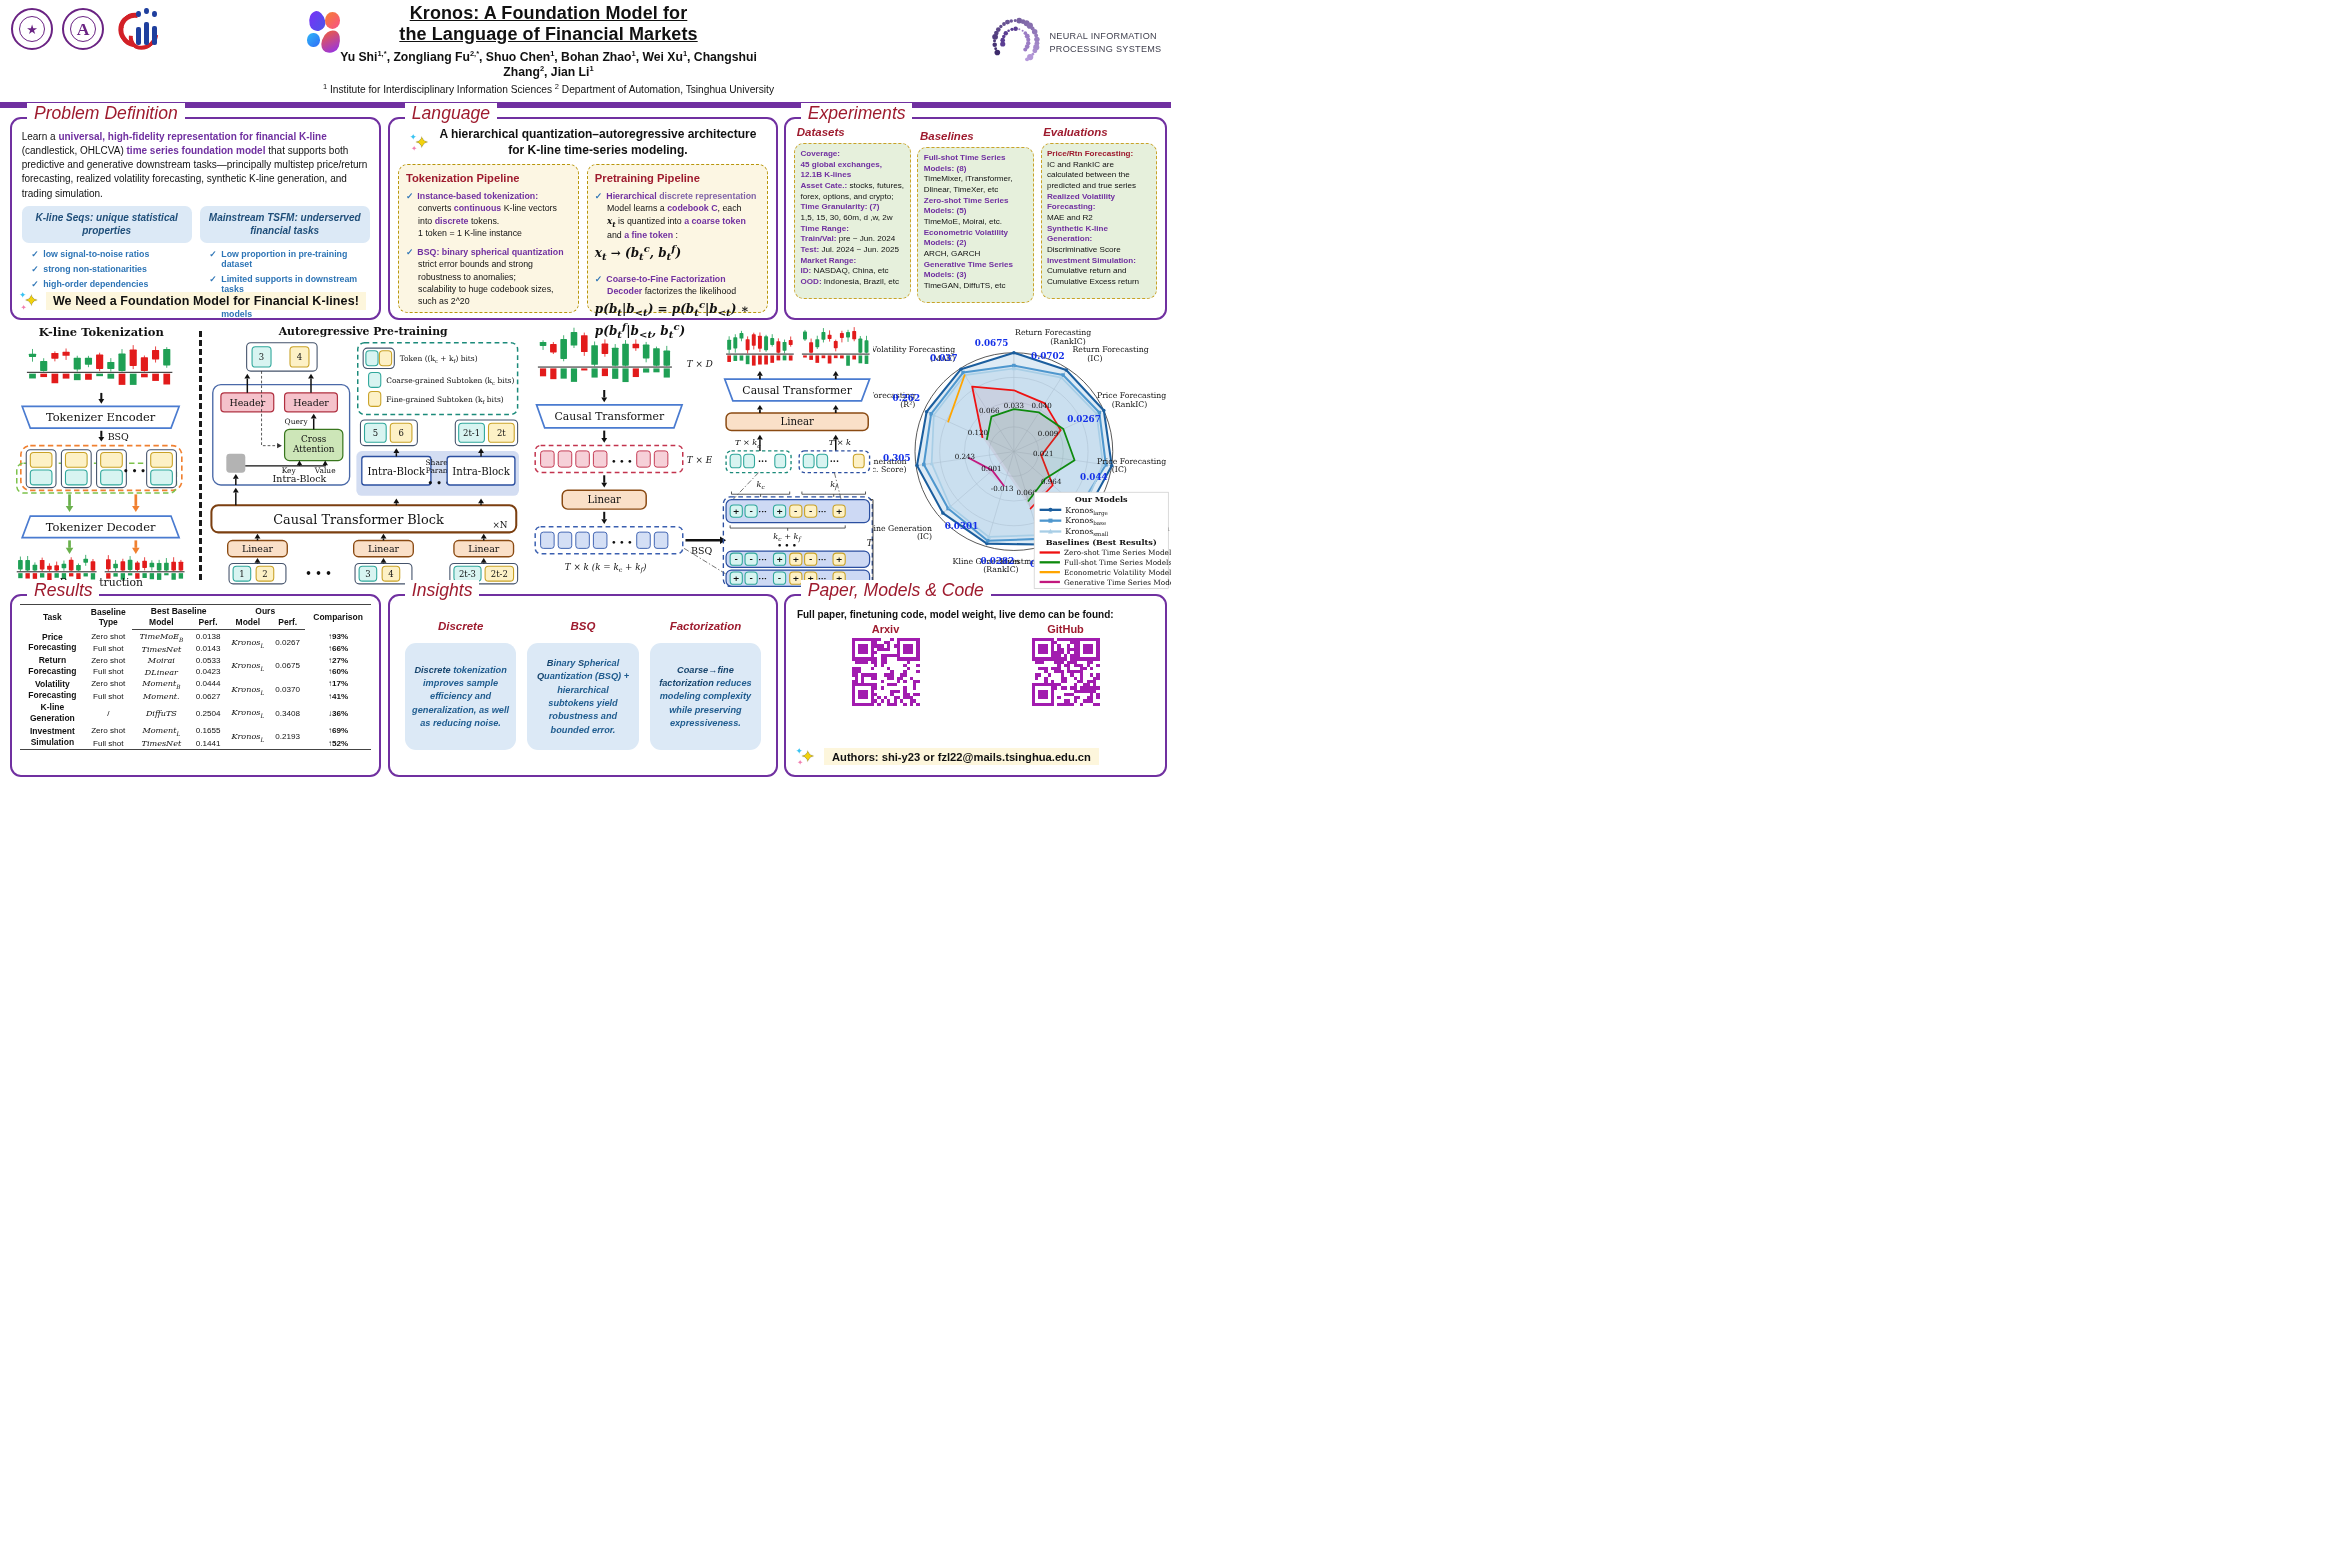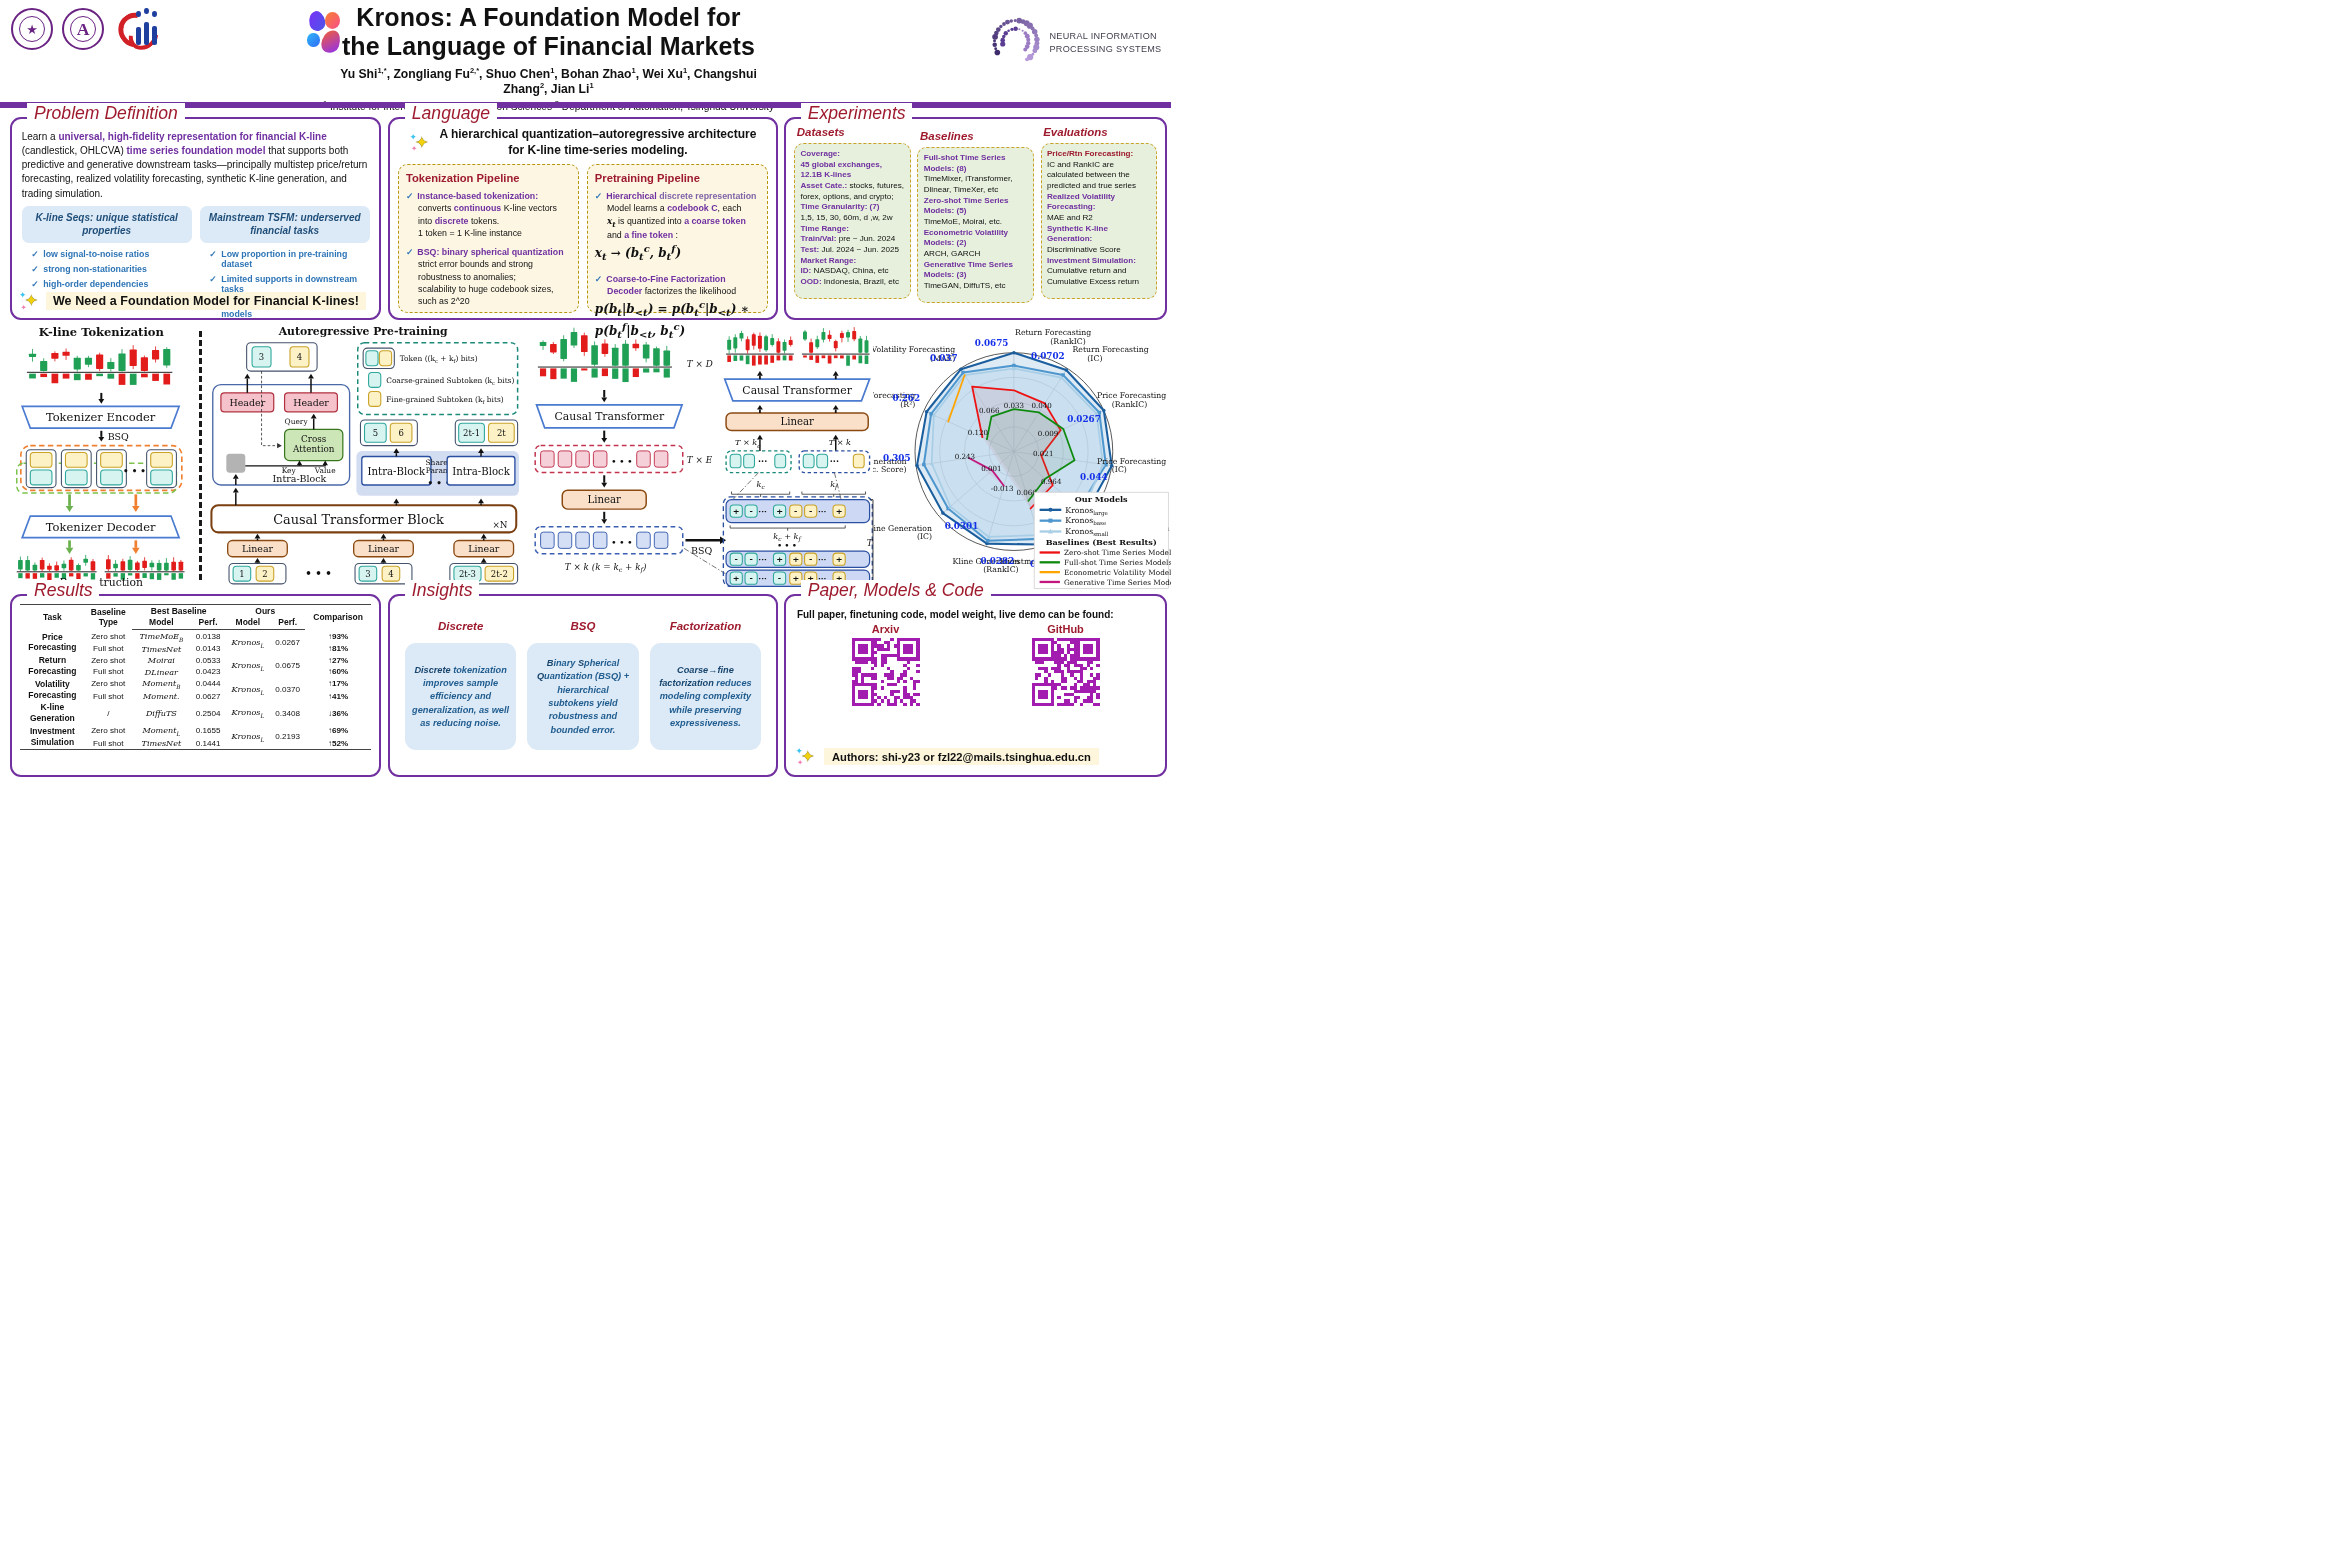--- a/index.html
+++ b/index.html
@@ -27,21 +27,21 @@
   .iiis .dot{position:absolute;width:4.7px;height:6.1px;background:#1F3F9E;border-radius:50%;}
   .kronos-logo{position:absolute;left:306px;top:11px;width:39px;height:43px;}
   .kronos-logo i{position:absolute;display:block;}
   .kb1{left:2.7px;top:0;width:16.3px;height:20.3px;background:linear-gradient(135deg,#7B2FF7,#4A57E8);
        border-radius:55% 45% 50% 50%/60% 60% 40% 40%;transform:rotate(-14deg);}
   .kb2{left:19px;top:1.4px;width:15px;height:16.3px;background:linear-gradient(135deg,#F7802F,#F74F8B);border-radius:50%;}
   .kb3{left:1.4px;top:22px;width:12.2px;height:13.6px;background:linear-gradient(135deg,#2FB7F7,#2F6BF7);border-radius:50%;}
   .kb4{left:16.3px;top:19px;width:17.6px;height:23px;background:linear-gradient(135deg,#F7602F,#8B2FF7);
        border-radius:55% 45% 60% 40%/55% 60% 40% 45%;transform:rotate(18deg);}
   .title-block{position:absolute;left:318px;top:2.7px;width:461px;text-align:center;}
-  .ptitle{font-size:25px;font-weight:800;letter-spacing:0.1px;line-height:1.18;}
+  .ptitle{font-size:18px;font-weight:800;letter-spacing:0.1px;line-height:1.18;text-decoration:underline;}
   .authors{margin-top:4.1px;font-size:12.2px;font-weight:600;}
   .authors sup,.affil sup{font-size:7.5px;}
   .affil{margin-top:2.7px;font-size:10.2px;}
   .neurips{position:absolute;right:9.5px;top:12.2px;display:flex;align-items:center;gap:2.7px;}
   .ntext{font-size:9.1px;letter-spacing:0.3px;color:#41414F;line-height:1.4;font-weight:500;}
   .hbar{position:absolute;top:102px;left:0;width:1171px;height:6.1px;background:var(--purple);}
   
   .pbox{position:absolute;border:2.4px solid var(--purple);border-radius:11px;background:#fff;}
   .sec-title{position:absolute;top:-16.3px;left:15px;background:#fff;padding:0 6.8px;font-style:italic;
              font-weight:normal;font-size:17.6px;color:var(--red);white-space:nowrap;}
@@ -1034,21 +1034,21 @@
             <td class="td-mod">TimeMoE<sub>B</sub></td>
             <td>0.0138</td>
             <td rowspan="2" class="td-mod">Kronos<sub>L</sub></td>
             <td rowspan="2">0.0267</td>
             <td class="td-comp">↑93%</td>
           </tr>
           <tr>
             <td class="td-type">Full shot</td>
             <td class="td-mod">TimesNet</td>
             <td>0.0143</td>
-            <td class="td-comp">↑81%</td>
+            <td class="td-comp">↑66%</td>
           </tr>
           <tr>
             <td rowspan="2" class="td-task">Return<br>Forecasting</td>
             <td class="td-type">Zero shot</td>
             <td class="td-mod">Moirai</td>
             <td>0.0533</td>
             <td rowspan="2" class="td-mod">Kronos<sub>L</sub></td>
             <td rowspan="2">0.0675</td>
             <td class="td-comp">↑27%</td>
           </tr>

